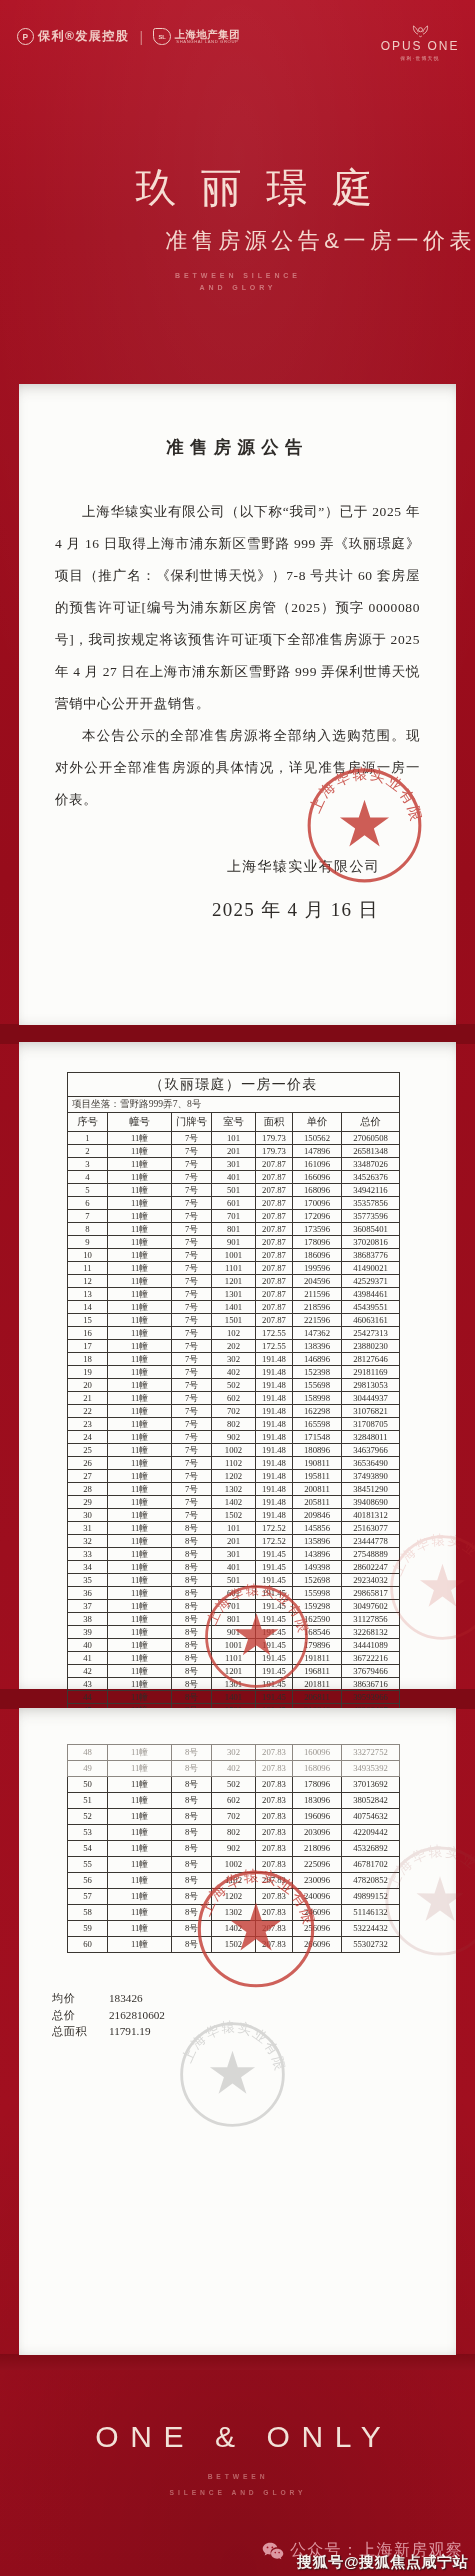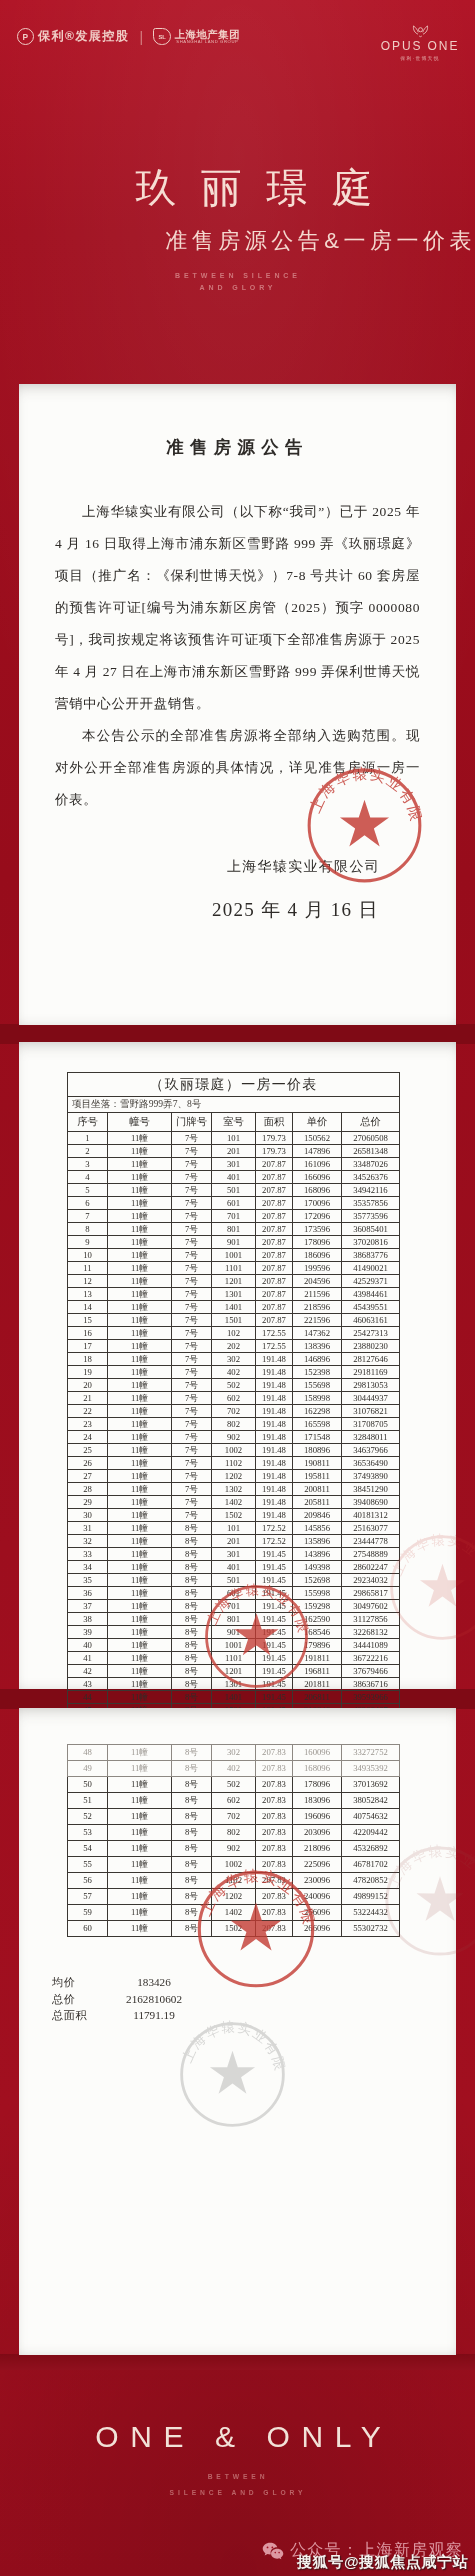--- a/index.html
+++ b/index.html
@@ -62,21 +62,21 @@
   .t-title{font-size:14px;height:23px;font-weight:400;letter-spacing:1.3px;}
   .t-loc{font-size:9.6px;height:15.4px;text-align:left !important;padding-left:3.9px !important;color:#45413c;}
   .t-head th{font-size:10.3px;height:17.4px;font-weight:400;}
   .t-body td{font-size:8.7px;height:12px;line-height:12px;}
   .panel3 .t-body td{height:15px;line-height:15px;}
   .t-body tr.faded td{color:#9a958f;border-color:#8d8882;}
   
   .summary{margin:37px 0 0 33px;font-family:"Liberation Serif","DejaVu Serif",serif;color:#332f2b;}
   .summary .srow{display:flex;font-size:11.2px;line-height:16.7px;}
   .summary .slabel{width:57px;letter-spacing:0.6px;}
-  .summary .sval{width:90px;text-align:center;}
+  .summary .sval{width:90px;text-align:left;}
   
   .stamp{position:absolute;z-index:3;pointer-events:none;}
   .stamp svg{width:100%;height:100%;}
   .stamp.s1{left:303px;top:764px;width:123px;height:123px;opacity:.82;}
   .stamp.s2{left:201px;top:1581px;width:111px;height:111px;opacity:.78;}
   .stamp.s3{left:386px;top:1531px;width:113px;height:113px;opacity:.16;}
   .stamp.s4{left:193px;top:1866px;width:126px;height:126px;opacity:.8;}
   .stamp.s5{left:381px;top:1842px;width:118px;height:118px;opacity:.14;filter:grayscale(.4);}
   .stamp.s6{left:176px;top:2018px;width:113px;height:113px;opacity:.22;filter:grayscale(1) blur(0.4px);}
   
@@ -701,20 +701,29 @@
             <td>47820852</td>
           </tr>
           <tr>
             <td>57</td>
             <td>11幢</td>
             <td>8号</td>
             <td>1202</td>
             <td>207.83</td>
             <td>240096</td>
             <td>49899152</td>
+          </tr>
+          <tr>
+            <td>58</td>
+            <td>11幢</td>
+            <td>8号</td>
+            <td>1302</td>
+            <td>207.83</td>
+            <td>246096</td>
+            <td>51146132</td>
           </tr>
           <tr>
             <td>59</td>
             <td>11幢</td>
             <td>8号</td>
             <td>1402</td>
             <td>207.83</td>
             <td>256096</td>
             <td>53224432</td>
           </tr>

